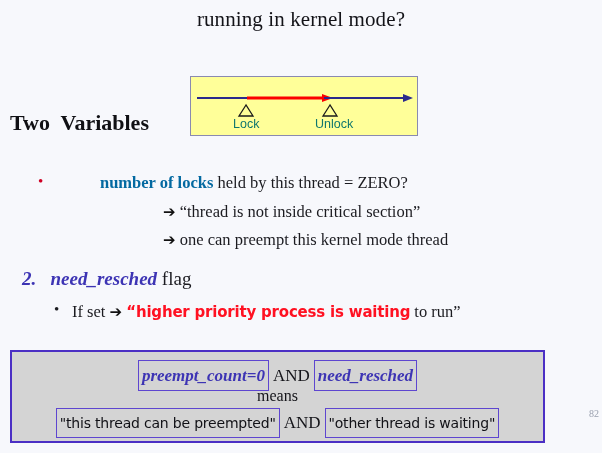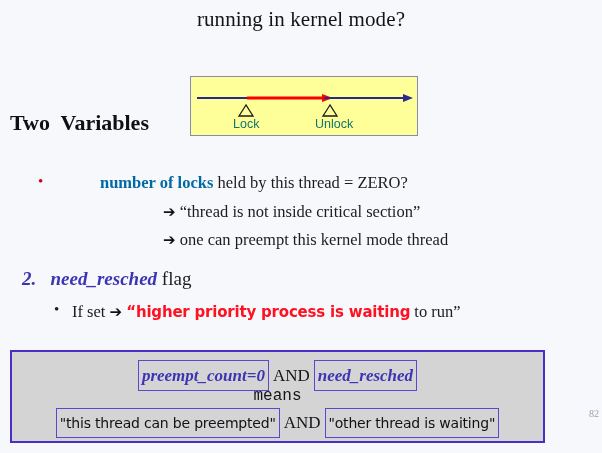--- a/index.html
+++ b/index.html
@@ -157,21 +157,21 @@
     text-align: center;
     white-space: nowrap;
     font-size: 17px;
   }
   .sum-means {
     position: absolute;
     top: 35px;
     left: 0;
     width: 100%;
     text-align: center;
-    font-family: Liberation Mono, monospace;
+    font-family: Liberation Serif, serif;
     font-size: 16px;
     color: #141419;
   }
   .sum-line2 {
     position: absolute;
     top: 56px;
     left: 0;
     width: 100%;
     text-align: center;
     white-space: nowrap;

